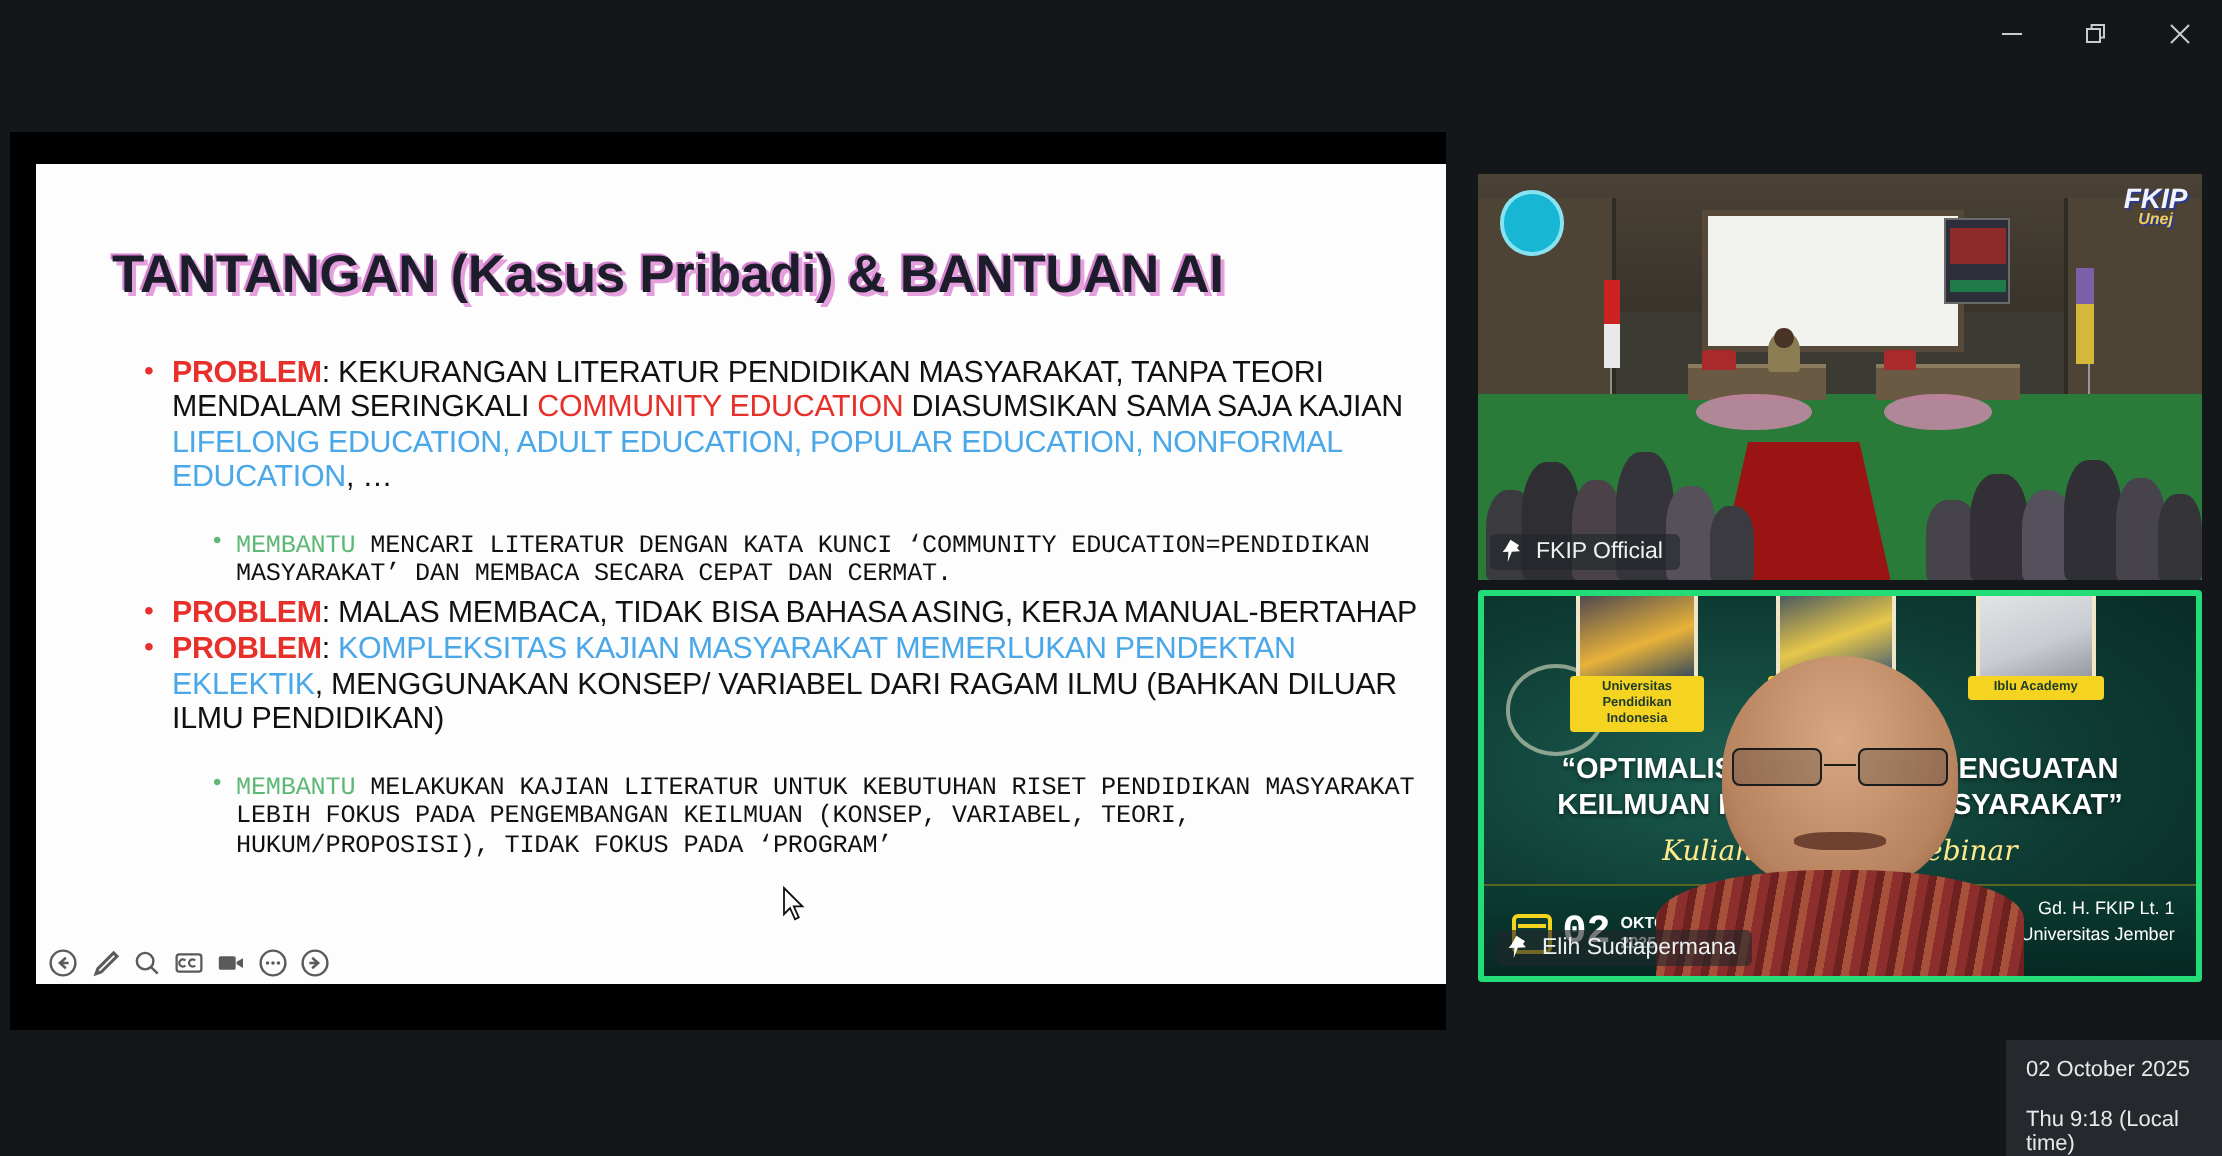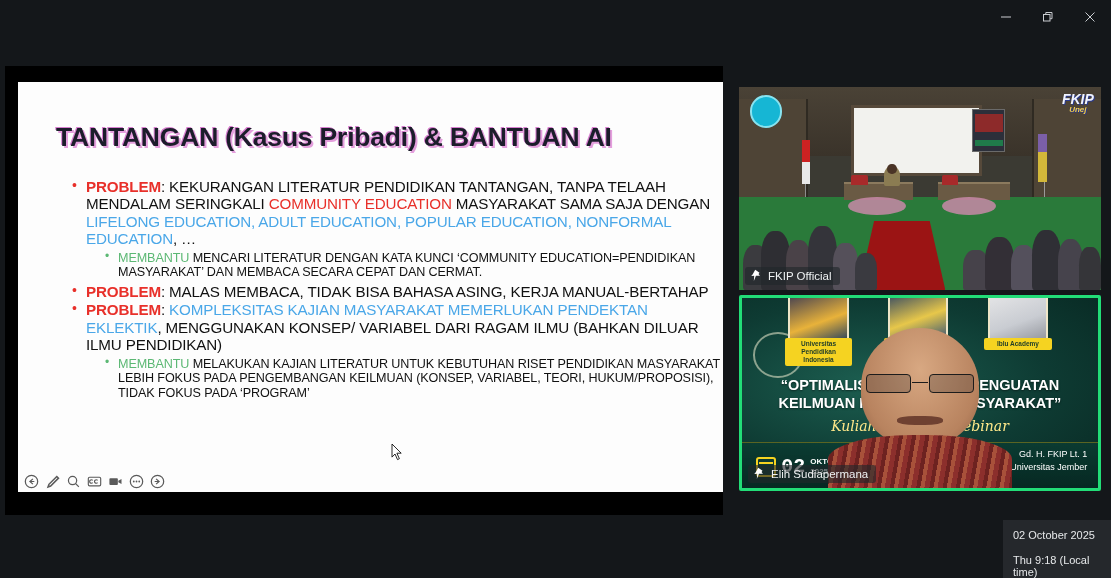--- a/index.html
+++ b/index.html
@@ -88,23 +88,24 @@
     color: #e8302a;
     font-size: 14px;
   }
   .lvl2 {
     position: relative;
     margin-left: 34px;
     padding-left: 14px;
     font-size: 12.6px;
     line-height: 1.15;
     color: #111;
-    margin-top: 3px;
+    margin-top: 18px;
     margin-bottom: 3px;
     letter-spacing: -0.1px;
+    font-family: Liberation Mono, monospace;
   }
   .lvl2::before {
     content: "\2022";
     position: absolute;
     left: 1px; top: -1px;
     color: #5cb874;
     font-size: 12px;
   }
   .kw-red   { color: #e8302a; font-weight: bold; }
   .kw-red2  { color: #e8302a; }
@@ -348,21 +349,21 @@
     </div>
   </div>
 
   <div class="stage">
     <div class="slide">
 
       <div class="slide-title">TANTANGAN  (Kasus Pribadi) &amp; BANTUAN AI</div>
 
       <div class="bullets">
         <div class="lvl1">
-          <span class="kw-red">PROBLEM</span><span>: KEKURANGAN LITERATUR PENDIDIKAN TANTANGAN, TANPA TELAAH MENDALAM SERINGKALI </span><span class="kw-red2">COMMUNITY EDUCATION</span><span> MASYARAKAT SAMA SAJA DENGAN </span><span class="kw-blue">LIFELONG EDUCATION, ADULT EDUCATION, POPULAR EDUCATION, NONFORMAL EDUCATION</span><span>, …</span>
+          <span class="kw-red">PROBLEM</span><span>: KEKURANGAN LITERATUR PENDIDIKAN MASYARAKAT, TANPA TEORI MENDALAM SERINGKALI </span><span class="kw-red2">COMMUNITY EDUCATION</span><span> DIASUMSIKAN SAMA SAJA KAJIAN </span><span class="kw-blue">LIFELONG EDUCATION, ADULT EDUCATION, POPULAR EDUCATION, NONFORMAL EDUCATION</span><span>, …</span>
         </div>
 
         <div class="lvl2">
           <span class="kw-green">MEMBANTU</span><span> MENCARI LITERATUR DENGAN KATA KUNCI ‘COMMUNITY EDUCATION=PENDIDIKAN MASYARAKAT’ DAN MEMBACA SECARA CEPAT DAN CERMAT.</span>
         </div>
 
         <div class="lvl1">
           <span class="kw-red">PROBLEM</span><span>: MALAS MEMBACA, TIDAK BISA BAHASA ASING, KERJA MANUAL-BERTAHAP</span>
         </div>
 

